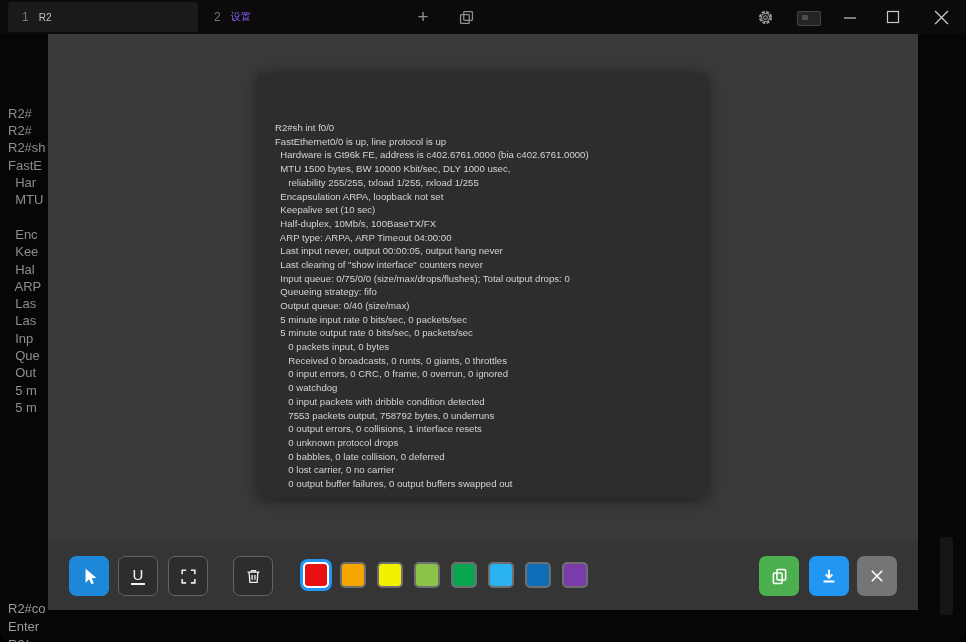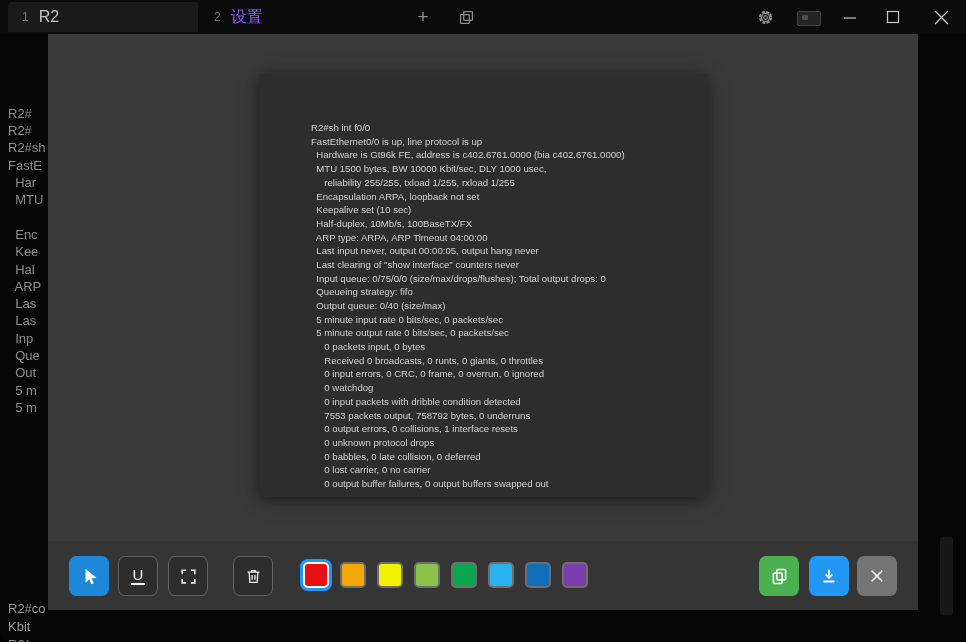--- a/index.html
+++ b/index.html
@@ -6,21 +6,21 @@
   body{width:966px;height:642px;position:relative;font-family:"Liberation Sans",sans-serif;overflow:hidden;}
   .mono{font-family:Liberation Sans, sans-serif;}
   .window{position:absolute;left:0;top:0;width:966px;height:642px;background:#060606;border-radius:0 0 10px 10px;overflow:hidden;}
 
   
   .titlebar{position:absolute;left:0;top:0;width:100%;height:34px;background:#0b0b0b;}
   .tab{position:absolute;top:2px;height:30px;display:flex;align-items:center;gap:10px;padding-left:14px;box-sizing:border-box;cursor:pointer;}
   .tab-active{left:8px;width:190px;background:#1a1a1a;border-radius:4px 4px 0 0;}
   .tab2{left:200px;width:200px;}
   .tab-num{font-size:12px;color:#787878;}
-  .tab-label{font-size:16px;color:#c2c2c2;text-align:right;}
+  .tab-label{font-size:10px;color:#c2c2c2;text-align:right;}
   .tab2 .tab-label{color:#8b5cf6;}
   .tb-btn{position:absolute;display:flex;align-items:center;justify-content:center;cursor:pointer;background:none;border:none;padding:0;}
   .plus-btn{left:408px;top:3px;width:30px;height:28px;font-size:19px;color:#8d8d8d;}
   .split-btn{left:452px;top:4px;width:28px;height:26px;}
   .gear-btn{left:750px;top:3px;width:30px;height:28px;}
   .kbd-ind{position:absolute;left:797px;top:11px;width:22px;height:13px;background:#242424;border:1px solid #454545;border-radius:2px;cursor:pointer;}
   .kbd-ind i{position:absolute;left:4px;top:3px;width:6px;height:5px;background:#4e4e4e;border-radius:1px;}
   .winc{position:absolute;top:3px;width:28px;height:28px;display:flex;align-items:center;justify-content:center;cursor:pointer;background:none;border:none;padding:0;}
   .winc.min{left:836px;}
   .winc.max{left:879px;}
@@ -29,21 +29,21 @@
   
   .term-top{position:absolute;left:8px;top:53px;font-size:13px;line-height:17.3px;color:#8e8e8e;white-space:pre;}
   .term-line{height:17.3px;}
   .term-bottom{position:absolute;left:8px;top:545px;font-size:13px;line-height:18.2px;color:#9a9a9a;white-space:pre;}
   .bterm-line{height:18.2px;}
   .scroll-thumb{position:absolute;right:13px;top:537px;width:13px;height:78px;background:#161616;border-radius:3px;cursor:pointer;}
 
   
   .veil{position:absolute;left:48px;top:34px;width:870px;height:576px;background:rgba(62,62,62,0.93);}
   .shot-panel{position:absolute;left:211px;top:40px;width:448px;height:423px;background:#2d2d2d;box-sizing:border-box;padding:6px 0 0 16px;font-size:9.6px;line-height:13.7px;color:#d3d3d3;white-space:pre;overflow:hidden;box-shadow:0 2px 16px rgba(0,0,0,0.55);}
-  .panel-line{height:13.7px;margin-left:36px;}
+  .panel-line{height:13.7px;}
 
   
   .anno-bar{position:absolute;left:0;top:507px;width:870px;height:69px;background:rgba(0,0,0,0.08);}
   .tool-btn{position:absolute;top:15px;width:40px;height:40px;border-radius:7px;background:#2d2d2d;border:1px solid #636363;display:flex;align-items:center;justify-content:center;cursor:pointer;padding:0;}
   .tool-btn.active-tool{background:var(--active-tool,#1e88d8);border-color:var(--active-tool,#1e88d8);}
   .tool-pointer{left:21px;}
   .tool-underline{left:70px;}
   .tool-fullscreen{left:120px;}
   .tool-trash{left:185px;}
   .u-glyph{font-size:15px;color:#f2f2f2;border-bottom:2px solid #f2f2f2;padding:0 2px 1px 2px;line-height:1;}
@@ -105,21 +105,21 @@
         </svg>
     </button>
   </div>
 
   <div class="term-top mono">
     
   <div class="term-line">R2#</div><div class="term-line">R2#</div><div class="term-line">R2#sh</div><div class="term-line">FastE</div><div class="term-line">  Har</div><div class="term-line">  MTU</div><div class="term-line"></div><div class="term-line">  Enc</div><div class="term-line">  Kee</div><div class="term-line">  Hal</div><div class="term-line">  ARP</div><div class="term-line">  Las</div><div class="term-line">  Las</div><div class="term-line">  Inp</div><div class="term-line">  Que</div><div class="term-line">  Out</div><div class="term-line">  5 m</div><div class="term-line">  5 m</div></div>
 
   <div class="term-bottom mono">
     
-  <div class="bterm-line">R2#co</div><div class="bterm-line">Kbit</div><div class="bterm-line">R2(co</div></div>
+  <div class="bterm-line">R2#co</div><div class="bterm-line">Enter</div><div class="bterm-line">R2(co</div></div>
 
   <div class="scroll-thumb"></div>
 
   <div class="veil">
 
     <div class="shot-panel mono">
       
     <div class="panel-line">R2#sh int f0/0</div><div class="panel-line">FastEthernet0/0 is up, line protocol is up</div><div class="panel-line">  Hardware is Gt96k FE, address is c402.6761.0000 (bia c402.6761.0000)</div><div class="panel-line">  MTU 1500 bytes, BW 10000 Kbit/sec, DLY 1000 usec,</div><div class="panel-line">     reliability 255/255, txload 1/255, rxload 1/255</div><div class="panel-line">  Encapsulation ARPA, loopback not set</div><div class="panel-line">  Keepalive set (10 sec)</div><div class="panel-line">  Half-duplex, 10Mb/s, 100BaseTX/FX</div><div class="panel-line">  ARP type: ARPA, ARP Timeout 04:00:00</div><div class="panel-line">  Last input never, output 00:00:05, output hang never</div><div class="panel-line">  Last clearing of "show interface" counters never</div><div class="panel-line">  Input queue: 0/75/0/0 (size/max/drops/flushes); Total output drops: 0</div><div class="panel-line">  Queueing strategy: fifo</div><div class="panel-line">  Output queue: 0/40 (size/max)</div><div class="panel-line">  5 minute input rate 0 bits/sec, 0 packets/sec</div><div class="panel-line">  5 minute output rate 0 bits/sec, 0 packets/sec</div><div class="panel-line">     0 packets input, 0 bytes</div><div class="panel-line">     Received 0 broadcasts, 0 runts, 0 giants, 0 throttles</div><div class="panel-line">     0 input errors, 0 CRC, 0 frame, 0 overrun, 0 ignored</div><div class="panel-line">     0 watchdog</div><div class="panel-line">     0 input packets with dribble condition detected</div><div class="panel-line">     7553 packets output, 758792 bytes, 0 underruns</div><div class="panel-line">     0 output errors, 0 collisions, 1 interface resets</div><div class="panel-line">     0 unknown protocol drops</div><div class="panel-line">     0 babbles, 0 late collision, 0 deferred</div><div class="panel-line">     0 lost carrier, 0 no carrier</div><div class="panel-line">     0 output buffer failures, 0 output buffers swapped out</div><div class="panel-line"></div></div>
 
     <div class="anno-bar">

